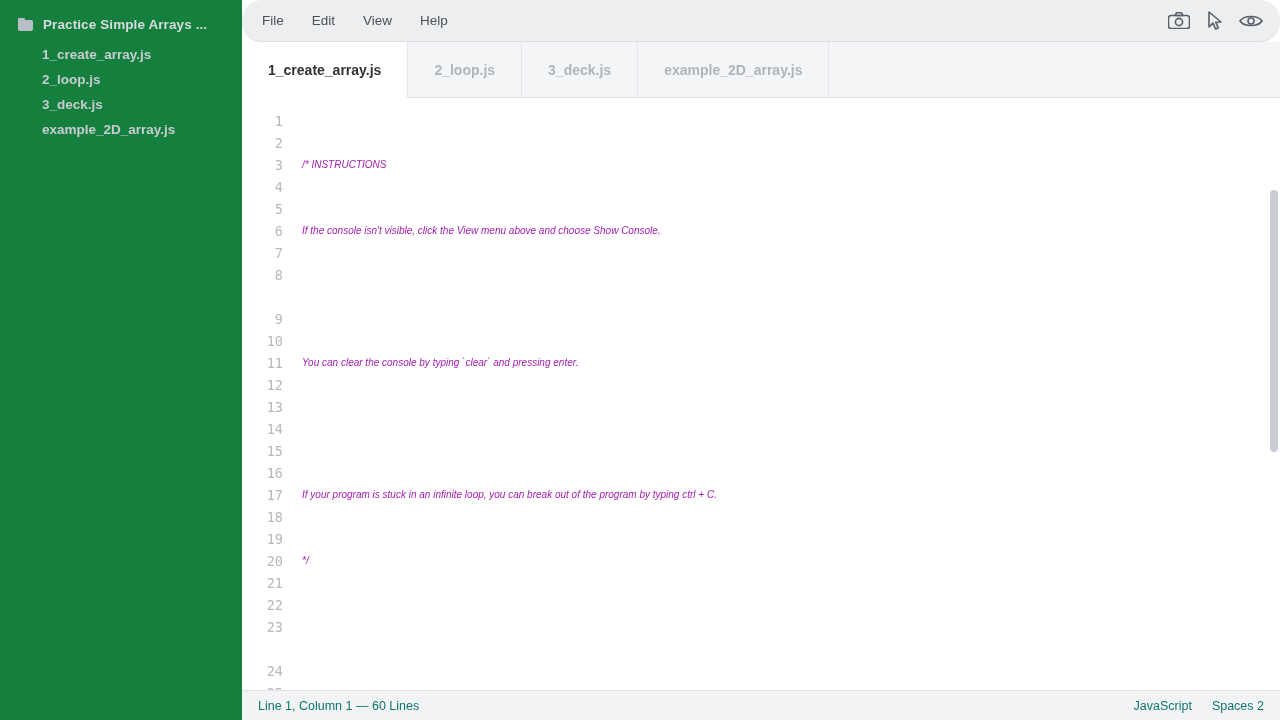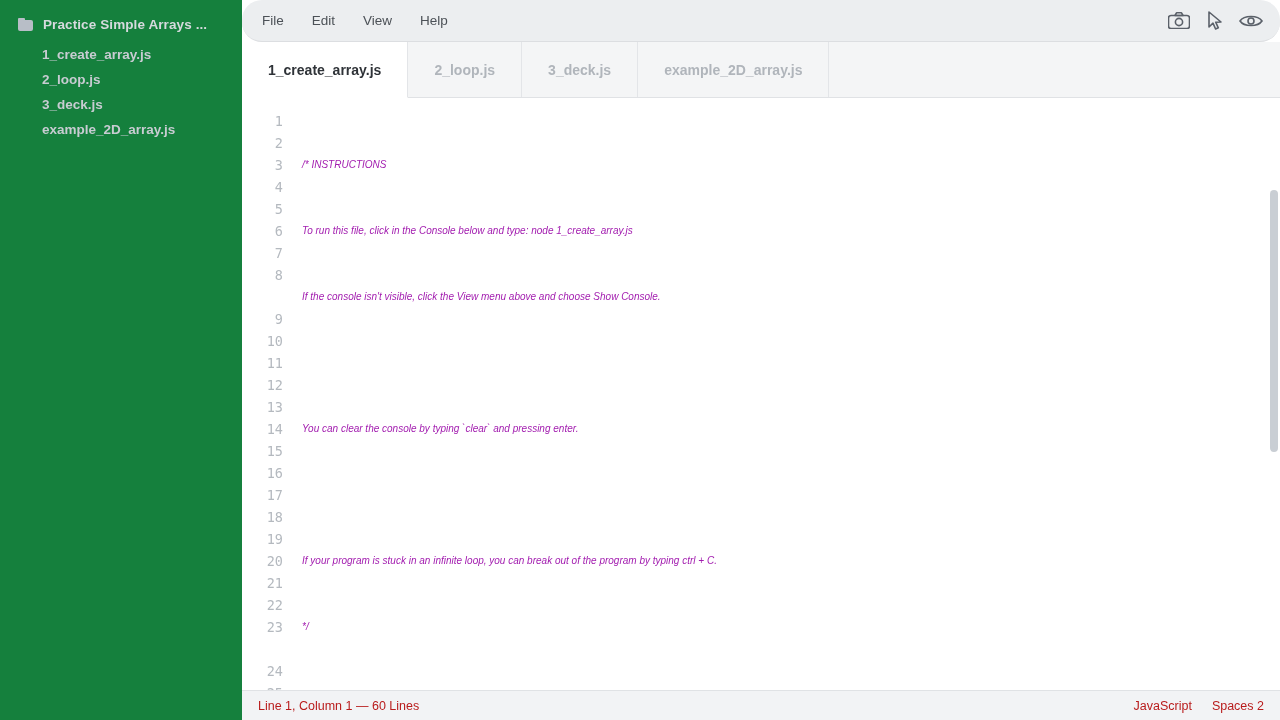--- a/index.html
+++ b/index.html
@@ -195,21 +195,21 @@
   
   .statusbar {
     height: 30px;
     flex: 0 0 30px;
     background: #f2f3f5;
     border-top: 1px solid #e0e2e5;
     display: flex;
     align-items: center;
     padding: 0 16px 0 16px;
     font-size: 12.5px;
-    color: #b91c1c;
+    color: #0f766e;
   }
   .status-left { flex: 0 0 auto; }
   .status-spacer { flex: 1 1 auto; }
   .status-right-item { margin-left: 20px; cursor: default; }
 </style>
 </head>
 <body>
 
 <div id="app">
 
@@ -289,21 +289,20 @@
         <div class="ln">20</div>
         <div class="ln">21</div>
         <div class="ln">22</div>
         <div class="ln" style="height:44px;line-height:22px;">23</div>
         <div class="ln">24</div>
         <div class="ln">25</div>
       </div>
 
       <div class="code">
         <div class="row">/* INSTRUCTIONS</div>
-        <div class="row">To run this file, click in the Console below and type: node 1_create_array.js</div>
         <div class="row">If the console isn't visible, click the View menu above and choose Show Console.</div>
         <div class="row"></div>
         <div class="row">You can clear the console by typing `clear` and pressing enter.</div>
         <div class="row"></div>
         <div class="row">If your program is stuck in an infinite loop, you can break out of the program by typing ctrl + C.</div>
         <div class="row">*/</div>
         <div class="row"></div>
         
         
         

